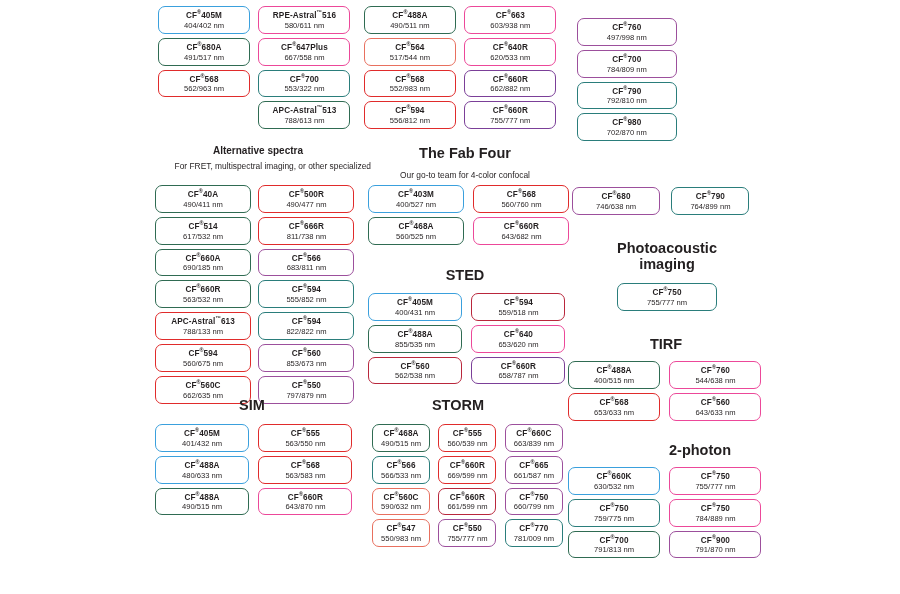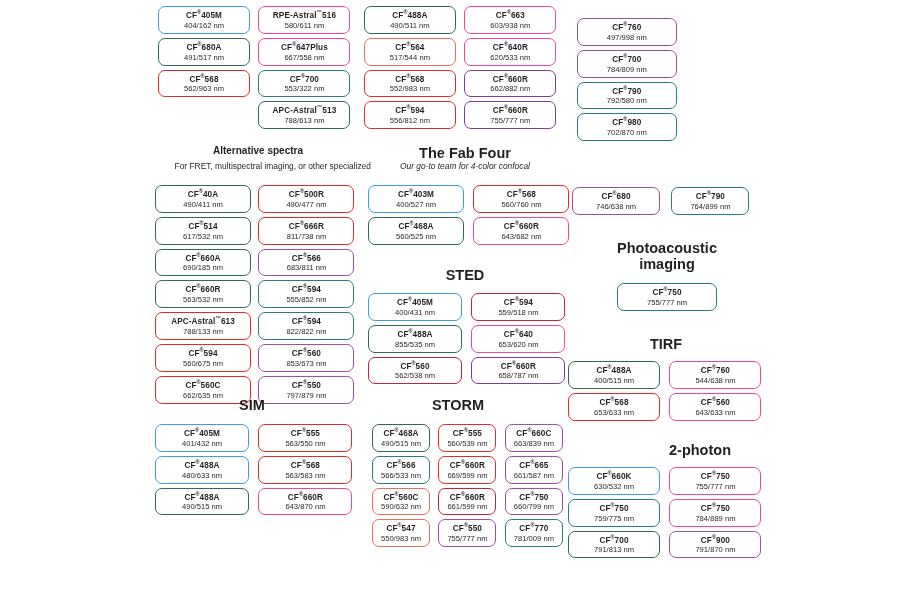--- a/index.html
+++ b/index.html
@@ -65,21 +65,21 @@
   }
 </style>
 </head>
 <body>
 
 <div class="canvas">
 
   <div class="group" style="left:158px;top:6px;">
     <div class="col" style="width:92px;margin-right:4px;"><div class="chip" style="border-color: rgb(58, 160, 221);">
           <span class="nm-name">CF<sup>®</sup>405M</span>
-          <span class="nm-val">404/162 nm</span>
+          <span class="nm-val">404/402 nm</span>
         </div><div class="chip" style="border-color: rgb(47, 107, 82);">
           <span class="nm-name">CF<sup>®</sup>680A</span>
           <span class="nm-val">491/517 nm</span>
         </div><div class="chip" style="border-color: rgb(224, 43, 43);">
           <span class="nm-name">CF<sup>®</sup>568</span>
           <span class="nm-val">562/963 nm</span>
         </div></div>
     <div class="col" style="width:92px;margin-right:9px;"><div class="chip" style="border-color: rgb(236, 72, 153);">
           <span class="nm-name">RPE-Astral<sup>™</sup>516</span>
           <span class="nm-val">580/611 nm</span>
@@ -120,21 +120,21 @@
           <span class="nm-val">755/777 nm</span>
         </div></div>
     <div class="col" style="width:100px;margin-top:12px;"><div class="chip" style="border-color: rgb(156, 79, 156);">
           <span class="nm-name">CF<sup>®</sup>760</span>
           <span class="nm-val">497/998 nm</span>
         </div><div class="chip" style="border-color: rgb(156, 79, 156);">
           <span class="nm-name">CF<sup>®</sup>700</span>
           <span class="nm-val">784/809 nm</span>
         </div><div class="chip" style="border-color: rgb(42, 125, 123);">
           <span class="nm-name">CF<sup>®</sup>790</span>
-          <span class="nm-val">792/580 nm</span>
+          <span class="nm-val">792/810 nm</span>
         </div><div class="chip" style="border-color: rgb(42, 125, 123);">
           <span class="nm-name">CF<sup>®</sup>980</span>
           <span class="nm-val">702/870 nm</span>
         </div></div>
   </div>
 
   <div class="sec-title" style="left:155px;top:145px;width:206px;font-size:10px;">Alternative spectra</div>
   <div class="sec-sub" style="left:145px;top:162px;width:226px;text-align:right;">For FRET, multispectral imaging, or other specialized</div>
   <div class="group" style="left:155px;top:185px;">
     <div class="col" style="width:96px;margin-right:3px;"><div class="chip" style="border-color: rgb(47, 107, 82);">
@@ -177,21 +177,21 @@
         </div><div class="chip" style="border-color: rgb(156, 79, 156);">
           <span class="nm-name">CF<sup>®</sup>560</span>
           <span class="nm-val">853/673 nm</span>
         </div><div class="chip" style="border-color: rgb(156, 79, 156);">
           <span class="nm-name">CF<sup>®</sup>550</span>
           <span class="nm-val">797/879 nm</span>
         </div></div>
   </div>
 
   <div class="sec-title" style="left:370px;top:145px;width:190px;font-size:14.5px;">The Fab Four</div>
-  <div class="sec-sub" style="left:370px;top:162px;width:190px;font-style:italic;">Our go-to team for 4-color confocal</div>
+  <div class="sec-sub" style="left:370px;top:171px;width:190px;">Our go-to team for 4-color confocal</div>
   <div class="group" style="left:368px;top:185px;">
     <div class="col" style="width:96px;margin-right:5px;"><div class="chip" style="border-color: rgb(58, 160, 221);">
           <span class="nm-name">CF<sup>®</sup>403M</span>
           <span class="nm-val">400/527 nm</span>
         </div><div class="chip" style="border-color: rgb(47, 107, 82);">
           <span class="nm-name">CF<sup>®</sup>468A</span>
           <span class="nm-val">560/525 nm</span>
         </div></div>
     <div class="col" style="width:96px;"><div class="chip" style="border-color: rgb(224, 43, 43);">
           <span class="nm-name">CF<sup>®</sup>568</span>

